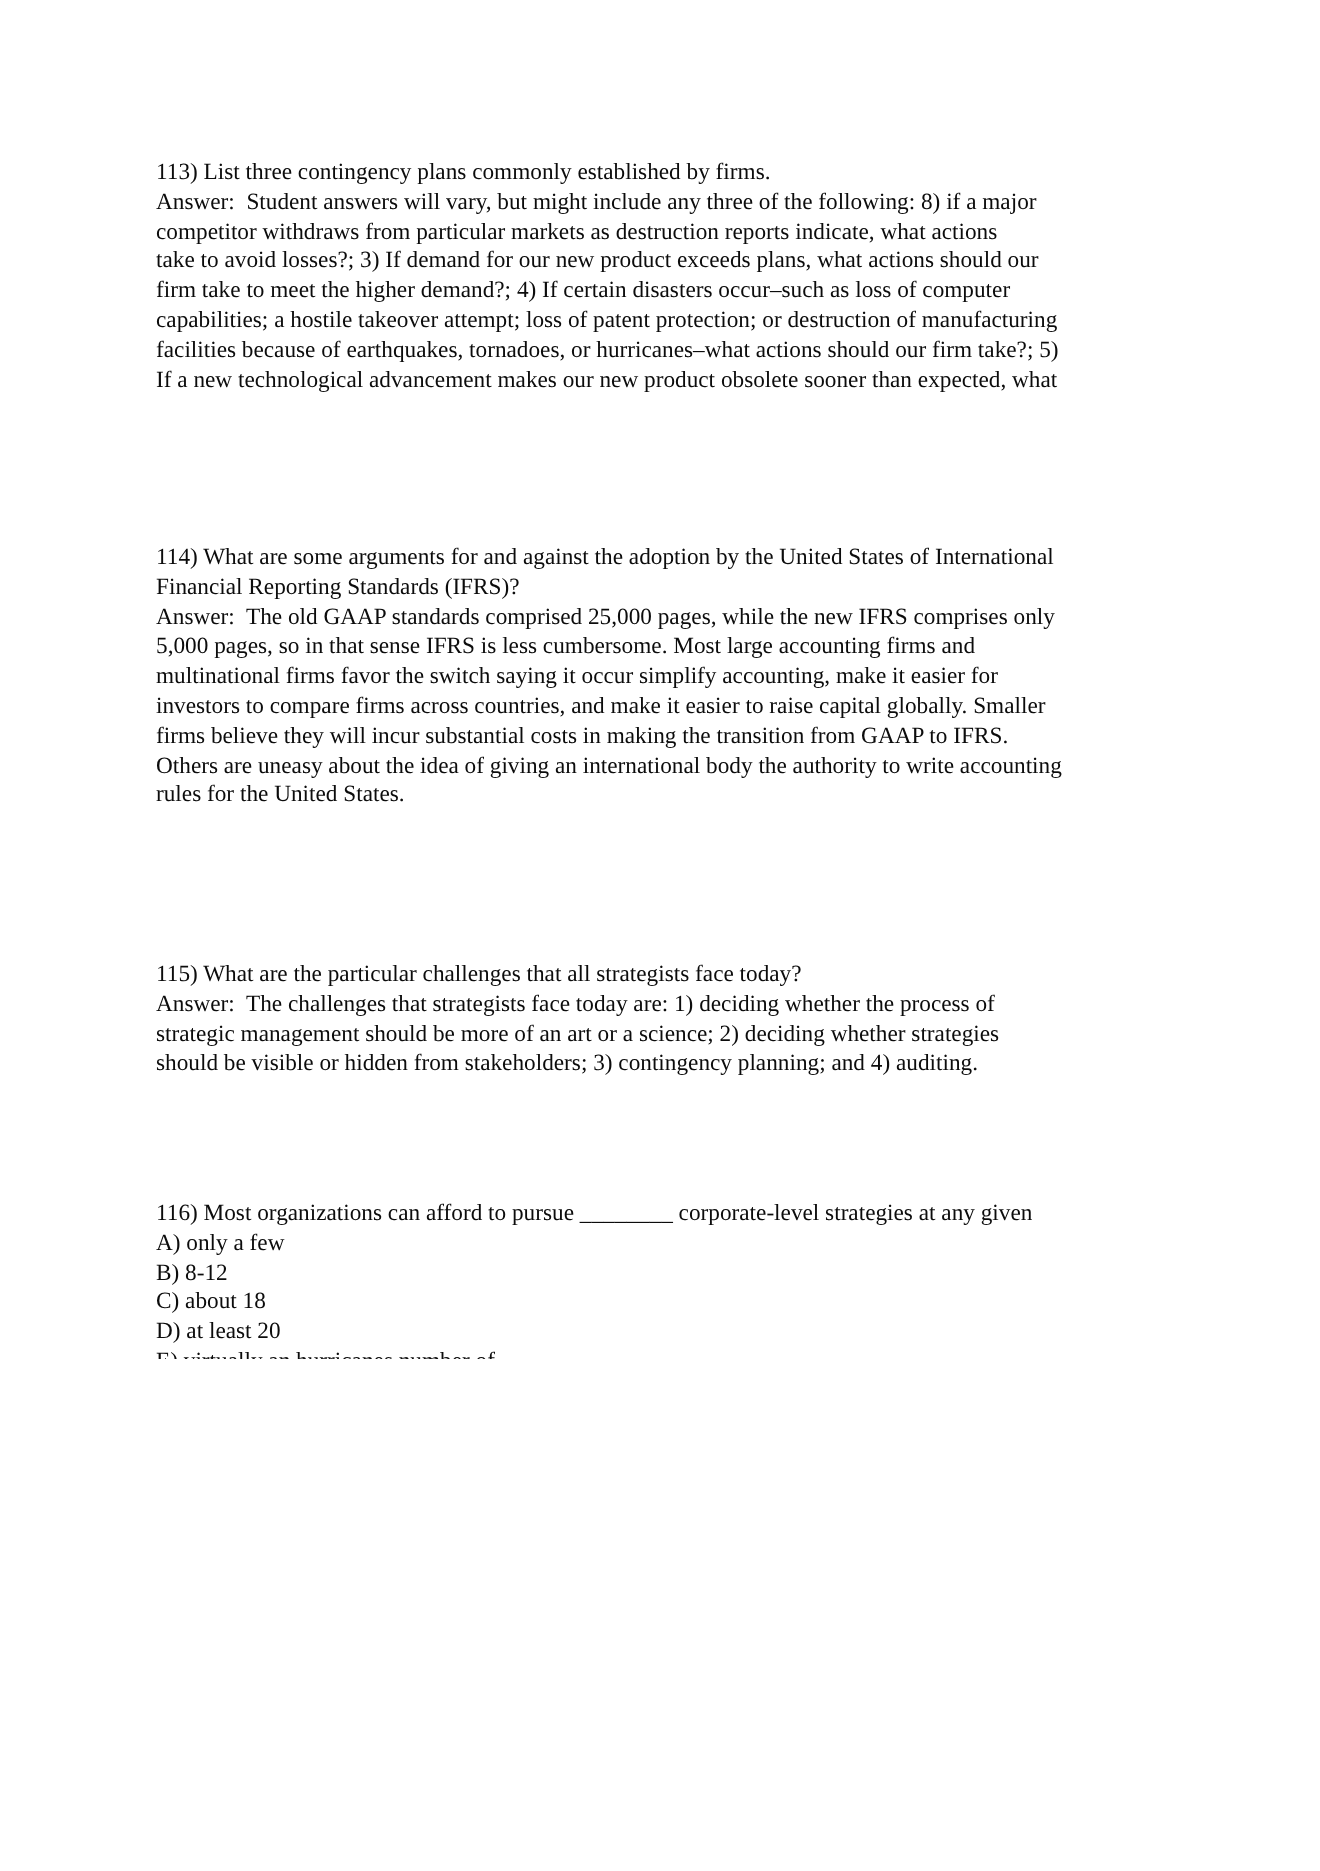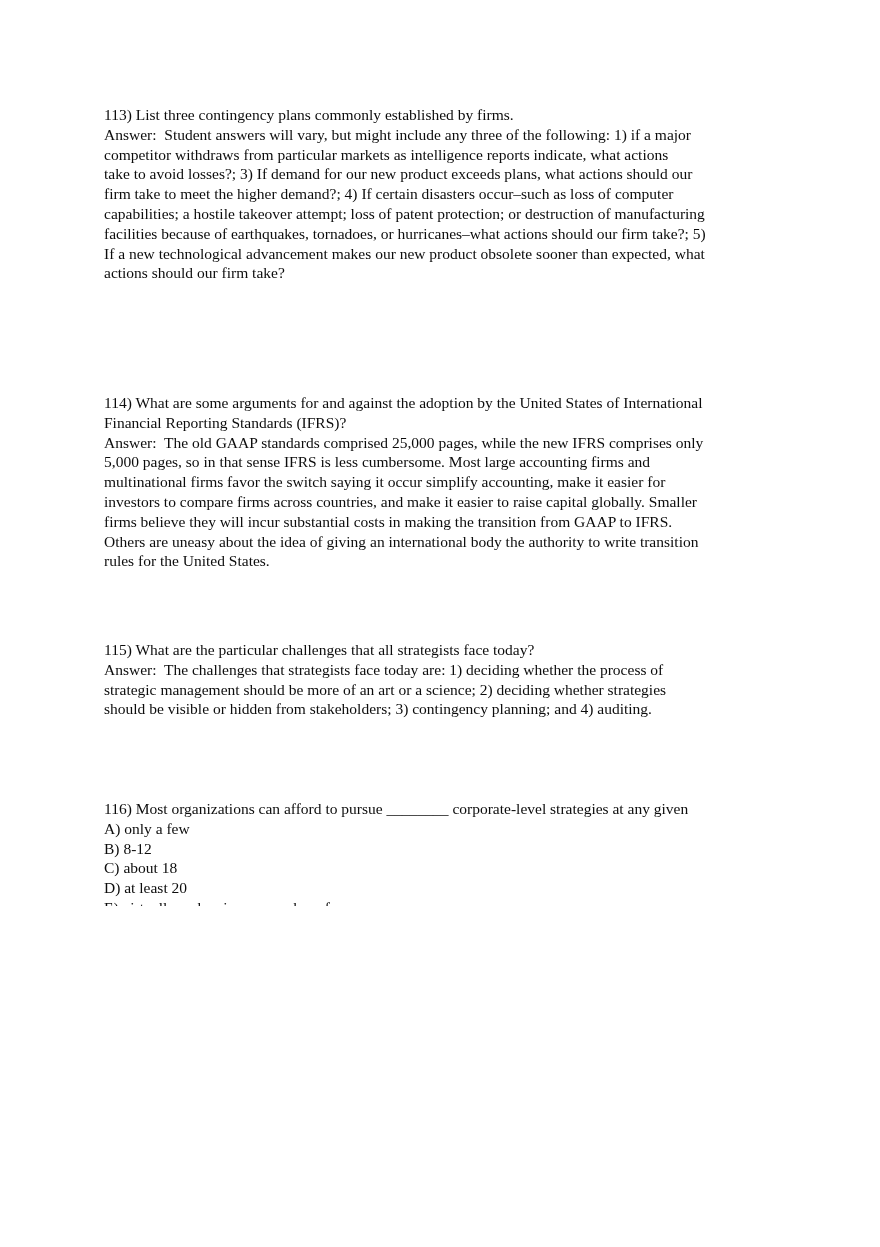--- a/index.html
+++ b/index.html
@@ -35,39 +35,38 @@
     height: 103px;
     background: #000000;
   }
 </style>
 </head>
 <body>
 
 <div class="page">
   <section class="question-block" style="top:105px">
       <div class="text-line">113) List three contingency plans commonly established by firms.</div>
-      <div class="text-line">Answer:  Student answers will vary, but might include any three of the following: 1) if a major</div>
-      <div class="text-line">competitor withdraws from particular markets as intelligence reports indicate, what actions</div>
+      <div class="text-line">Answer:  Student answers will vary, but might include any three of the following: 8) if a major</div>
+      <div class="text-line">competitor withdraws from particular markets as destruction reports indicate, what actions</div>
       <div class="text-line">take to avoid losses?; 3) If demand for our new product exceeds plans, what actions should our</div>
       <div class="text-line">firm take to meet the higher demand?; 4) If certain disasters occur–such as loss of computer</div>
       <div class="text-line">capabilities; a hostile takeover attempt; loss of patent protection; or destruction of manufacturing</div>
       <div class="text-line">facilities because of earthquakes, tornadoes, or hurricanes–what actions should our firm take?; 5)</div>
       <div class="text-line">If a new technological advancement makes our new product obsolete sooner than expected, what</div>
-      <div class="text-line">actions should our firm take?</div>
     </section>
 
-  <section class="question-block" style="top:393px">
+  <section class="question-block" style="top:362px">
       <div class="text-line">114) What are some arguments for and against the adoption by the United States of International</div>
       <div class="text-line">Financial Reporting Standards (IFRS)?</div>
       <div class="text-line">Answer:  The old GAAP standards comprised 25,000 pages, while the new IFRS comprises only</div>
       <div class="text-line">5,000 pages, so in that sense IFRS is less cumbersome. Most large accounting firms and</div>
       <div class="text-line">multinational firms favor the switch saying it occur simplify accounting, make it easier for</div>
       <div class="text-line">investors to compare firms across countries, and make it easier to raise capital globally. Smaller</div>
       <div class="text-line">firms believe they will incur substantial costs in making the transition from GAAP to IFRS.</div>
-      <div class="text-line">Others are uneasy about the idea of giving an international body the authority to write transition</div>
+      <div class="text-line">Others are uneasy about the idea of giving an international body the authority to write accounting</div>
       <div class="text-line">rules for the United States.</div>
     </section>
 
   <section class="question-block" style="top:640px">
       <div class="text-line">115) What are the particular challenges that all strategists face today?</div>
       <div class="text-line">Answer:  The challenges that strategists face today are: 1) deciding whether the process of</div>
       <div class="text-line">strategic management should be more of an art or a science; 2) deciding whether strategies</div>
       <div class="text-line">should be visible or hidden from stakeholders; 3) contingency planning; and 4) auditing.</div>
     </section>
 

